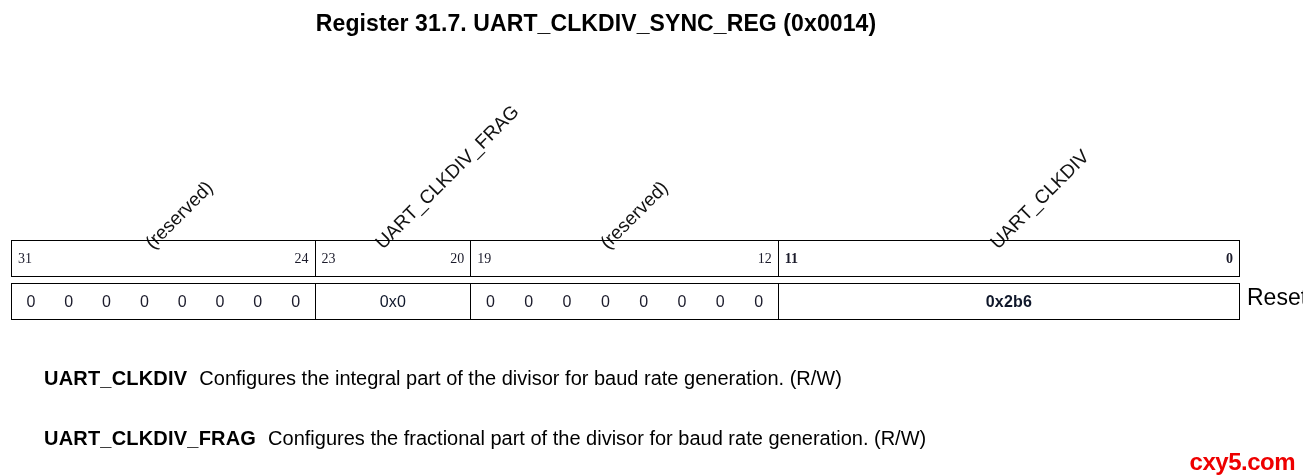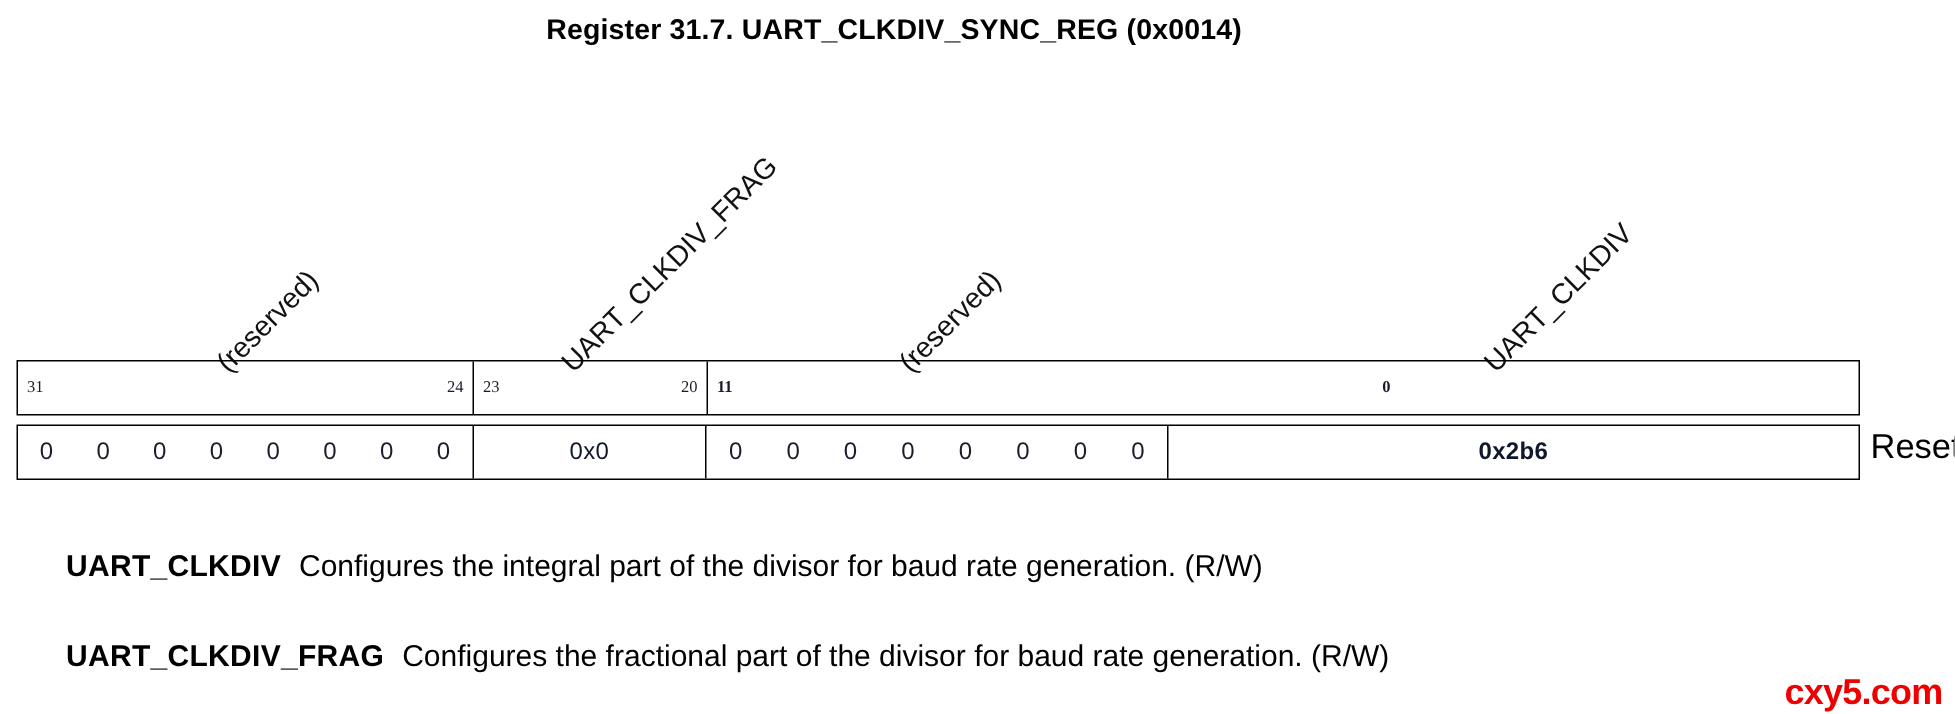--- a/index.html
+++ b/index.html
@@ -16,21 +16,21 @@
     color: #000000;
   }
 
   
   #register-title {
     position: absolute;
     left: 0;
     top: 10px;
     width: 1192px;
     text-align: center;
-    font-size: 19px;
+    font-size: 23px;
     font-weight: 700;
     letter-spacing: 0.1px;
     white-space: nowrap;
   }
 
   
   #register-table {
     position: absolute;
     left: 11px;
     top: 240px;
@@ -64,21 +64,21 @@
   .cell-w1 { width: 304px; }
   .cell-w2 { width: 156px; }
   .cell-w3 { width: 308px; }
   .cell-w4 { width: 461px; font-weight: bold; }
 
   .bit-hi, .bit-lo {
     position: absolute;
     top: 50%;
     transform: translateY(-50%);
     font-family: "Liberation Serif", serif;
-    font-size: 11px;
+    font-size: 14px;
     color: #1b1b2b;
     line-height: 1;
   }
   .bit-hi { left: 6px; }
   .bit-lo { right: 6px; }
 
   .reset-hex {
     font-size: 16px;
     color: #0f172a;
     letter-spacing: 0.2px;
@@ -170,20 +170,24 @@
 
   <div class="reg-row" id="bit-number-row">
     <div class="reg-cell cell-w1">
       <span class="bit-hi">31</span>
       <span class="bit-lo">24</span>
     </div>
     <div class="reg-cell cell-w2">
       <span class="bit-hi">23</span>
       <span class="bit-lo">20</span>
     </div>
+    <div class="reg-cell cell-w3">
+      <span class="bit-hi">19</span>
+      <span class="bit-lo">12</span>
+    </div>
     <div class="reg-cell cell-w4">
       <span class="bit-hi">11</span>
       <span class="bit-lo">0</span>
     </div>
   </div>
 
   <div class="reg-row" id="reset-value-row">
     <div class="reg-cell cell-w1">
       <div class="zeros">
         <span>0</span>

